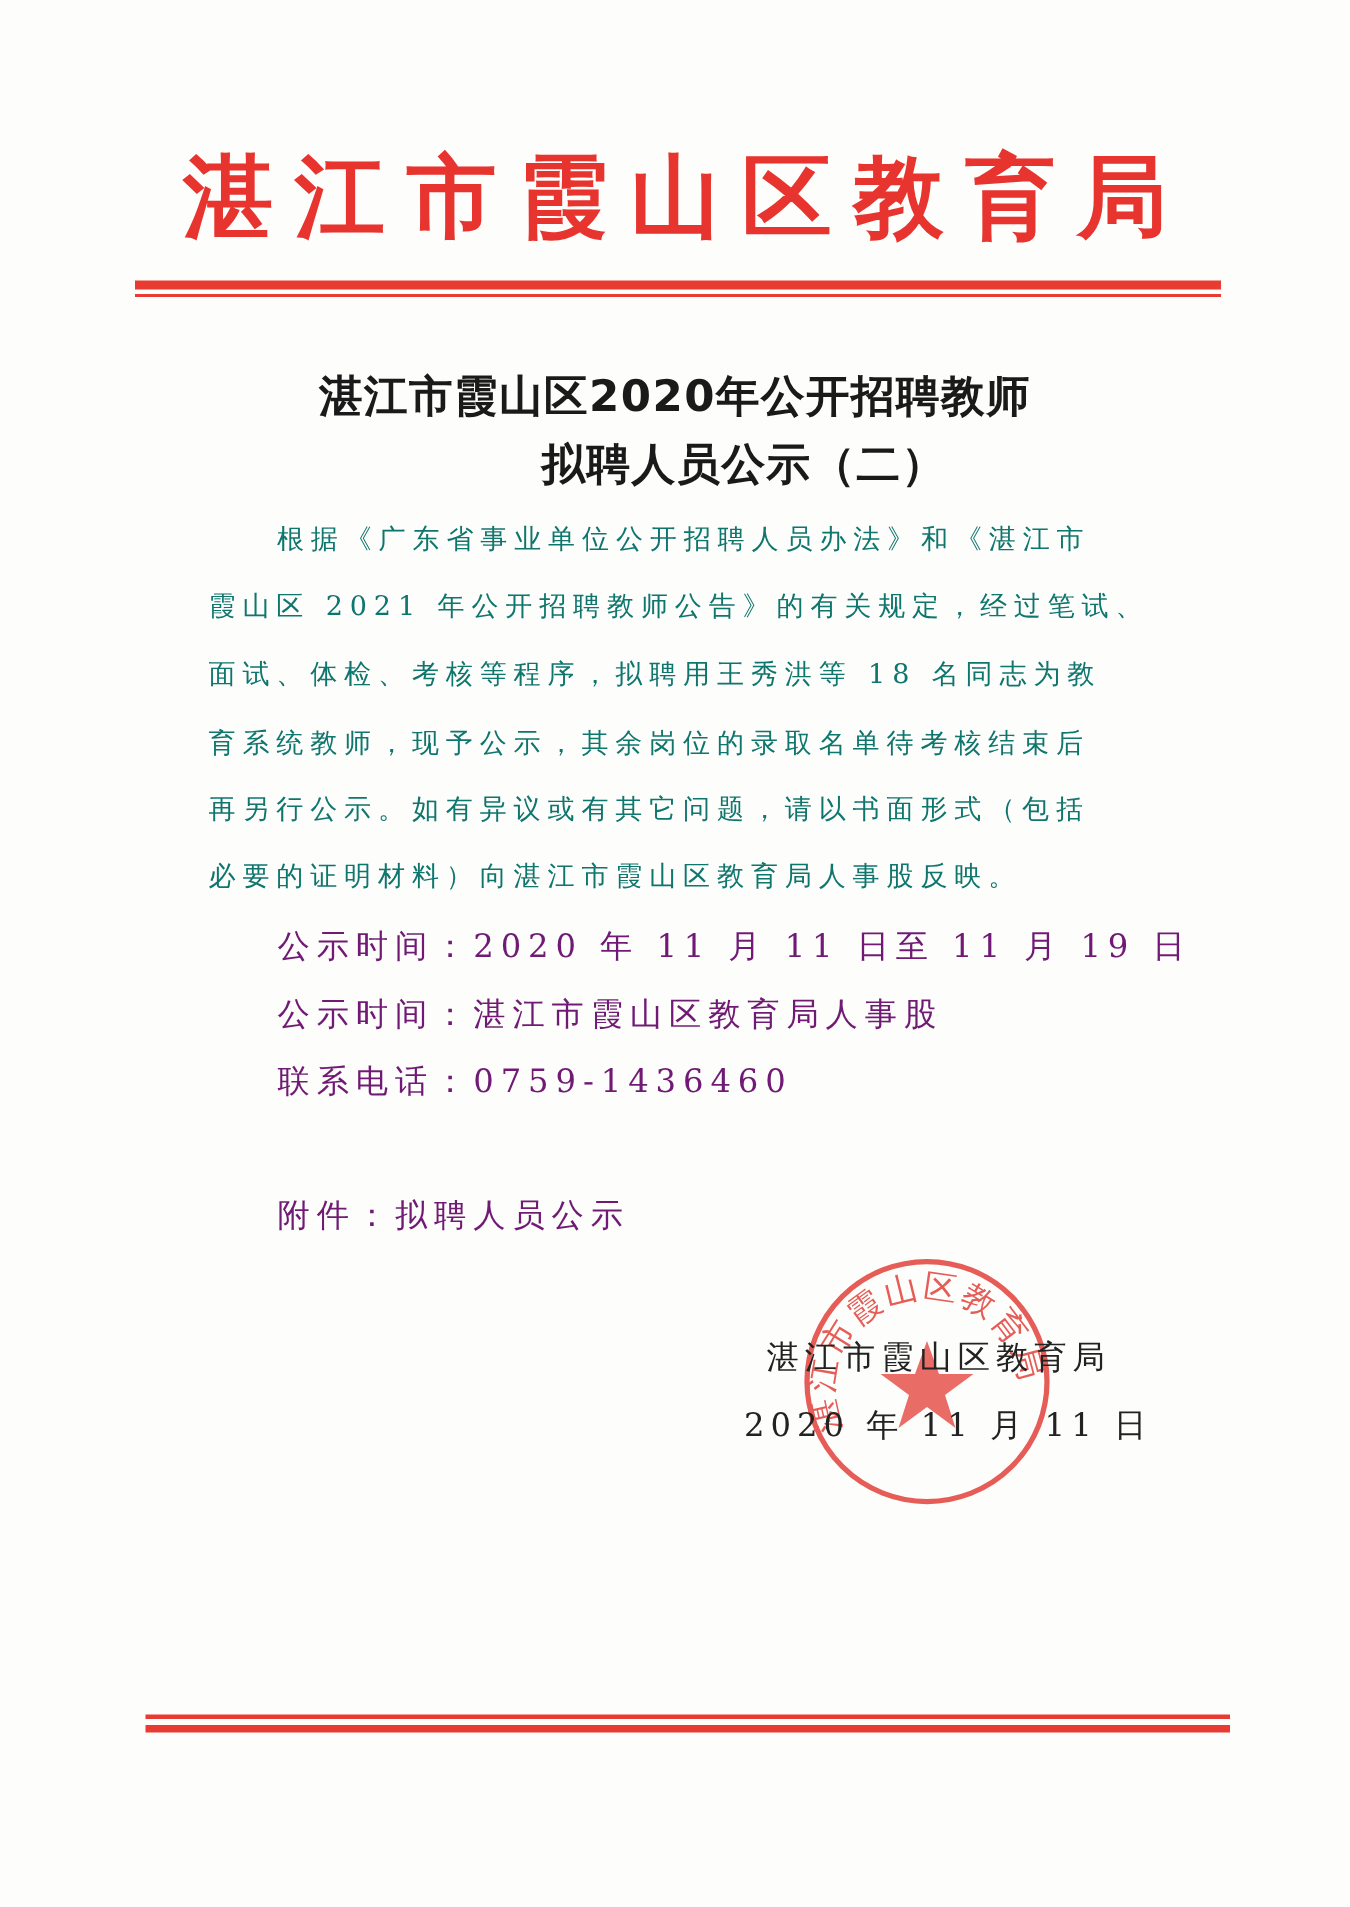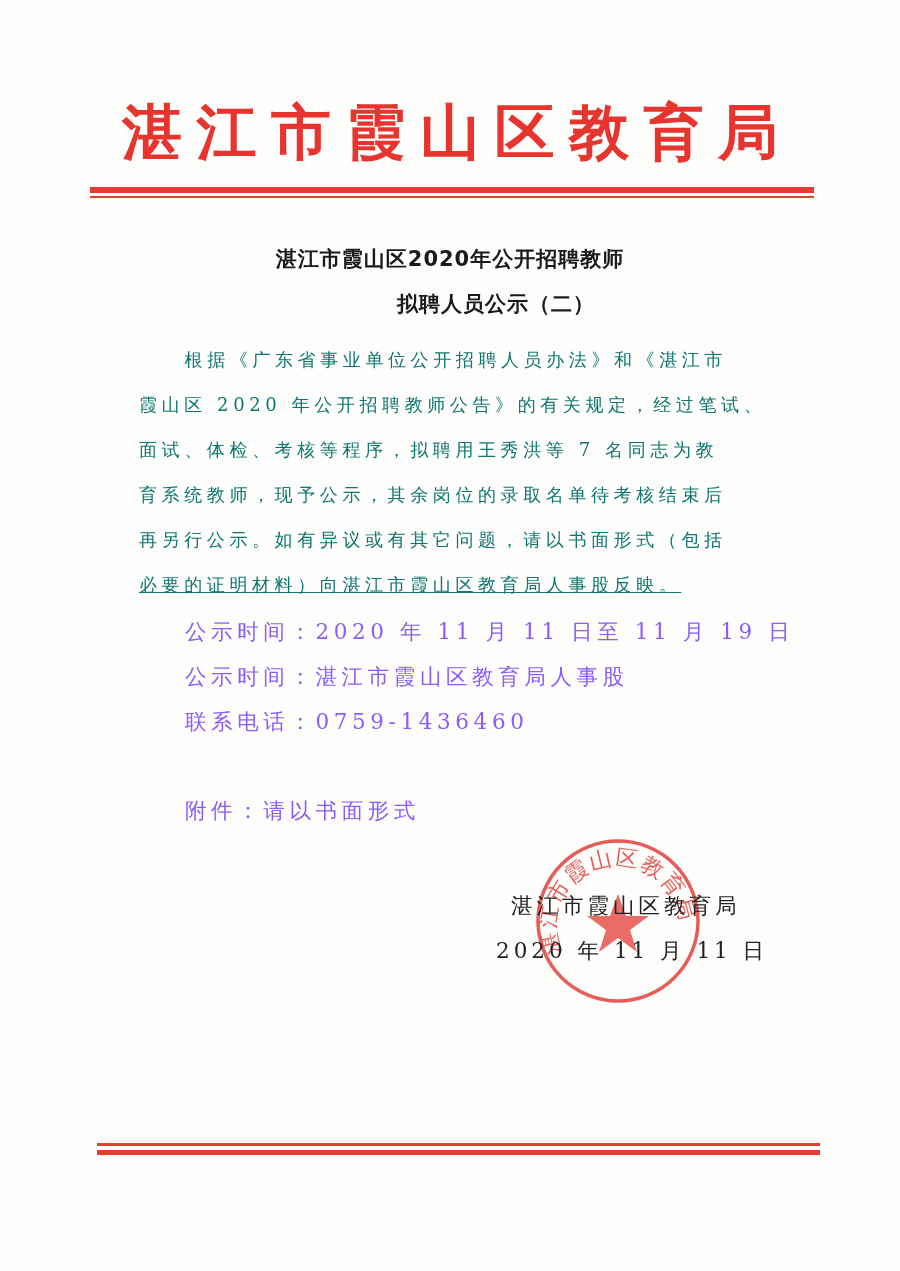--- a/index.html
+++ b/index.html
@@ -17,31 +17,31 @@
     color: #e8342f;
     font-family: "DejaVu Serif", serif;
     font-size: 60px; line-height: 72px;
     font-weight: bold;
   }
   .header-title span { display: block; width: 64px; text-align: center; }
   .rule { position: absolute; background: #ea3b32; }
   .doc-title {
     position: absolute; left: 0; width: 900px; text-align: center;
     font-family: "DejaVu Sans", "Liberation Sans", sans-serif;
-    font-weight: bold; font-size: 21px; color: #1a1a1a; letter-spacing: 1px;
+    font-weight: bold; font-size: 29px; color: #1a1a1a; letter-spacing: 1px;
   }
   .para-line {
     position: absolute; left: 139px; width: 660px;
     font-size: 18px; line-height: 30px; letter-spacing: 4.6px;
     white-space: nowrap; color: #0f766e;
   }
   .info-line {
     position: absolute; left: 185px;
     font-size: 21.5px; line-height: 30px; letter-spacing: 4.6px;
-    white-space: nowrap; color: #8b5cf6;
+    white-space: nowrap; color: #701a75;
   }
   .sig-line {
     position: absolute; font-size: 21.5px; line-height: 30px; letter-spacing: 4px;
     white-space: nowrap; color: #222; z-index: 2;
   }
   .stamp { position: absolute; left: 533px; top: 836px; width: 170px; height: 170px; z-index: 1; opacity: 0.85; }
 </style>
 </head>
 <body>
 
@@ -57,32 +57,32 @@
   <span>局</span>
 </div>
 <div class="rule" style="left:90px; top:187px; width:724px; height:6px;"></div>
 <div class="rule" style="left:90px; top:196px; width:724px; height:2px;"></div>
 
 <div class="doc-title" style="top:245px;">湛江市霞山区2020年公开招聘教师</div>
 <div class="doc-title" style="top:290px;padding-left:46px;">拟聘人员公示（二）</div>
 
 <div>
   <div class="para-line" style="top:345px; left:162px;">　根据《广东省事业单位公开招聘人员办法》和《湛江市</div>
-  <div class="para-line" style="top:390px;">霞山区 2020 年公开招聘教师公告》的有关规定，经过笔试、</div>
-  <div class="para-line" style="top:435px;">面试、体检、考核等程序，拟聘用王秀洪等 7 名同志为教</div>
+  <div class="para-line" style="top:390px;">霞山区 2021 年公开招聘教师公告》的有关规定，经过笔试、</div>
+  <div class="para-line" style="top:435px;">面试、体检、考核等程序，拟聘用王秀洪等 18 名同志为教</div>
   <div class="para-line" style="top:480px;font-family:Liberation Serif, serif;">育系统教师，现予公示，其余岗位的录取名单待考核结束后</div>
   <div class="para-line" style="top:525px;">再另行公示。如有异议或有其它问题，请以书面形式（包括</div>
-  <div class="para-line" style="top:570px;text-decoration:underline;">必要的证明材料）向湛江市霞山区教育局人事股反映。</div>
+  <div class="para-line" style="top:570px;">必要的证明材料）向湛江市霞山区教育局人事股反映。</div>
 </div>
 
 <div class="info-line" style="top:617px;">公示时间：2020 年 11 月 11 日至 11 月 19 日</div>
 <div class="info-line" style="top:662px;">公示时间：湛江市霞山区教育局人事股</div>
 <div class="info-line" style="top:707px;">联系电话：0759-1436460</div>
 
-<div class="info-line" style="top:796px;">附件：请以书面形式</div>
+<div class="info-line" style="top:796px;">附件：拟聘人员公示</div>
 
 <svg class="stamp" viewBox="0 0 170 170">
   <circle cx="85" cy="85" r="80" fill="none" stroke="#e2403b" stroke-width="3.5"></circle>
   <defs>
     <path id="sealArc" d="M 30 120 A 62 62 0 1 1 140 120"></path>
   </defs>
   <text font-size="22" fill="#e2403b" font-family="DejaVu Sans, sans-serif" letter-spacing="2">
     <textPath href="#sealArc" startOffset="4">湛江市霞山区教育局</textPath>
   </text>
   <polygon points="85,58 93,80 116,80 97,94 104,116 85,102 66,116 73,94 54,80 77,80" fill="#e2403b" opacity="0.9"></polygon>

